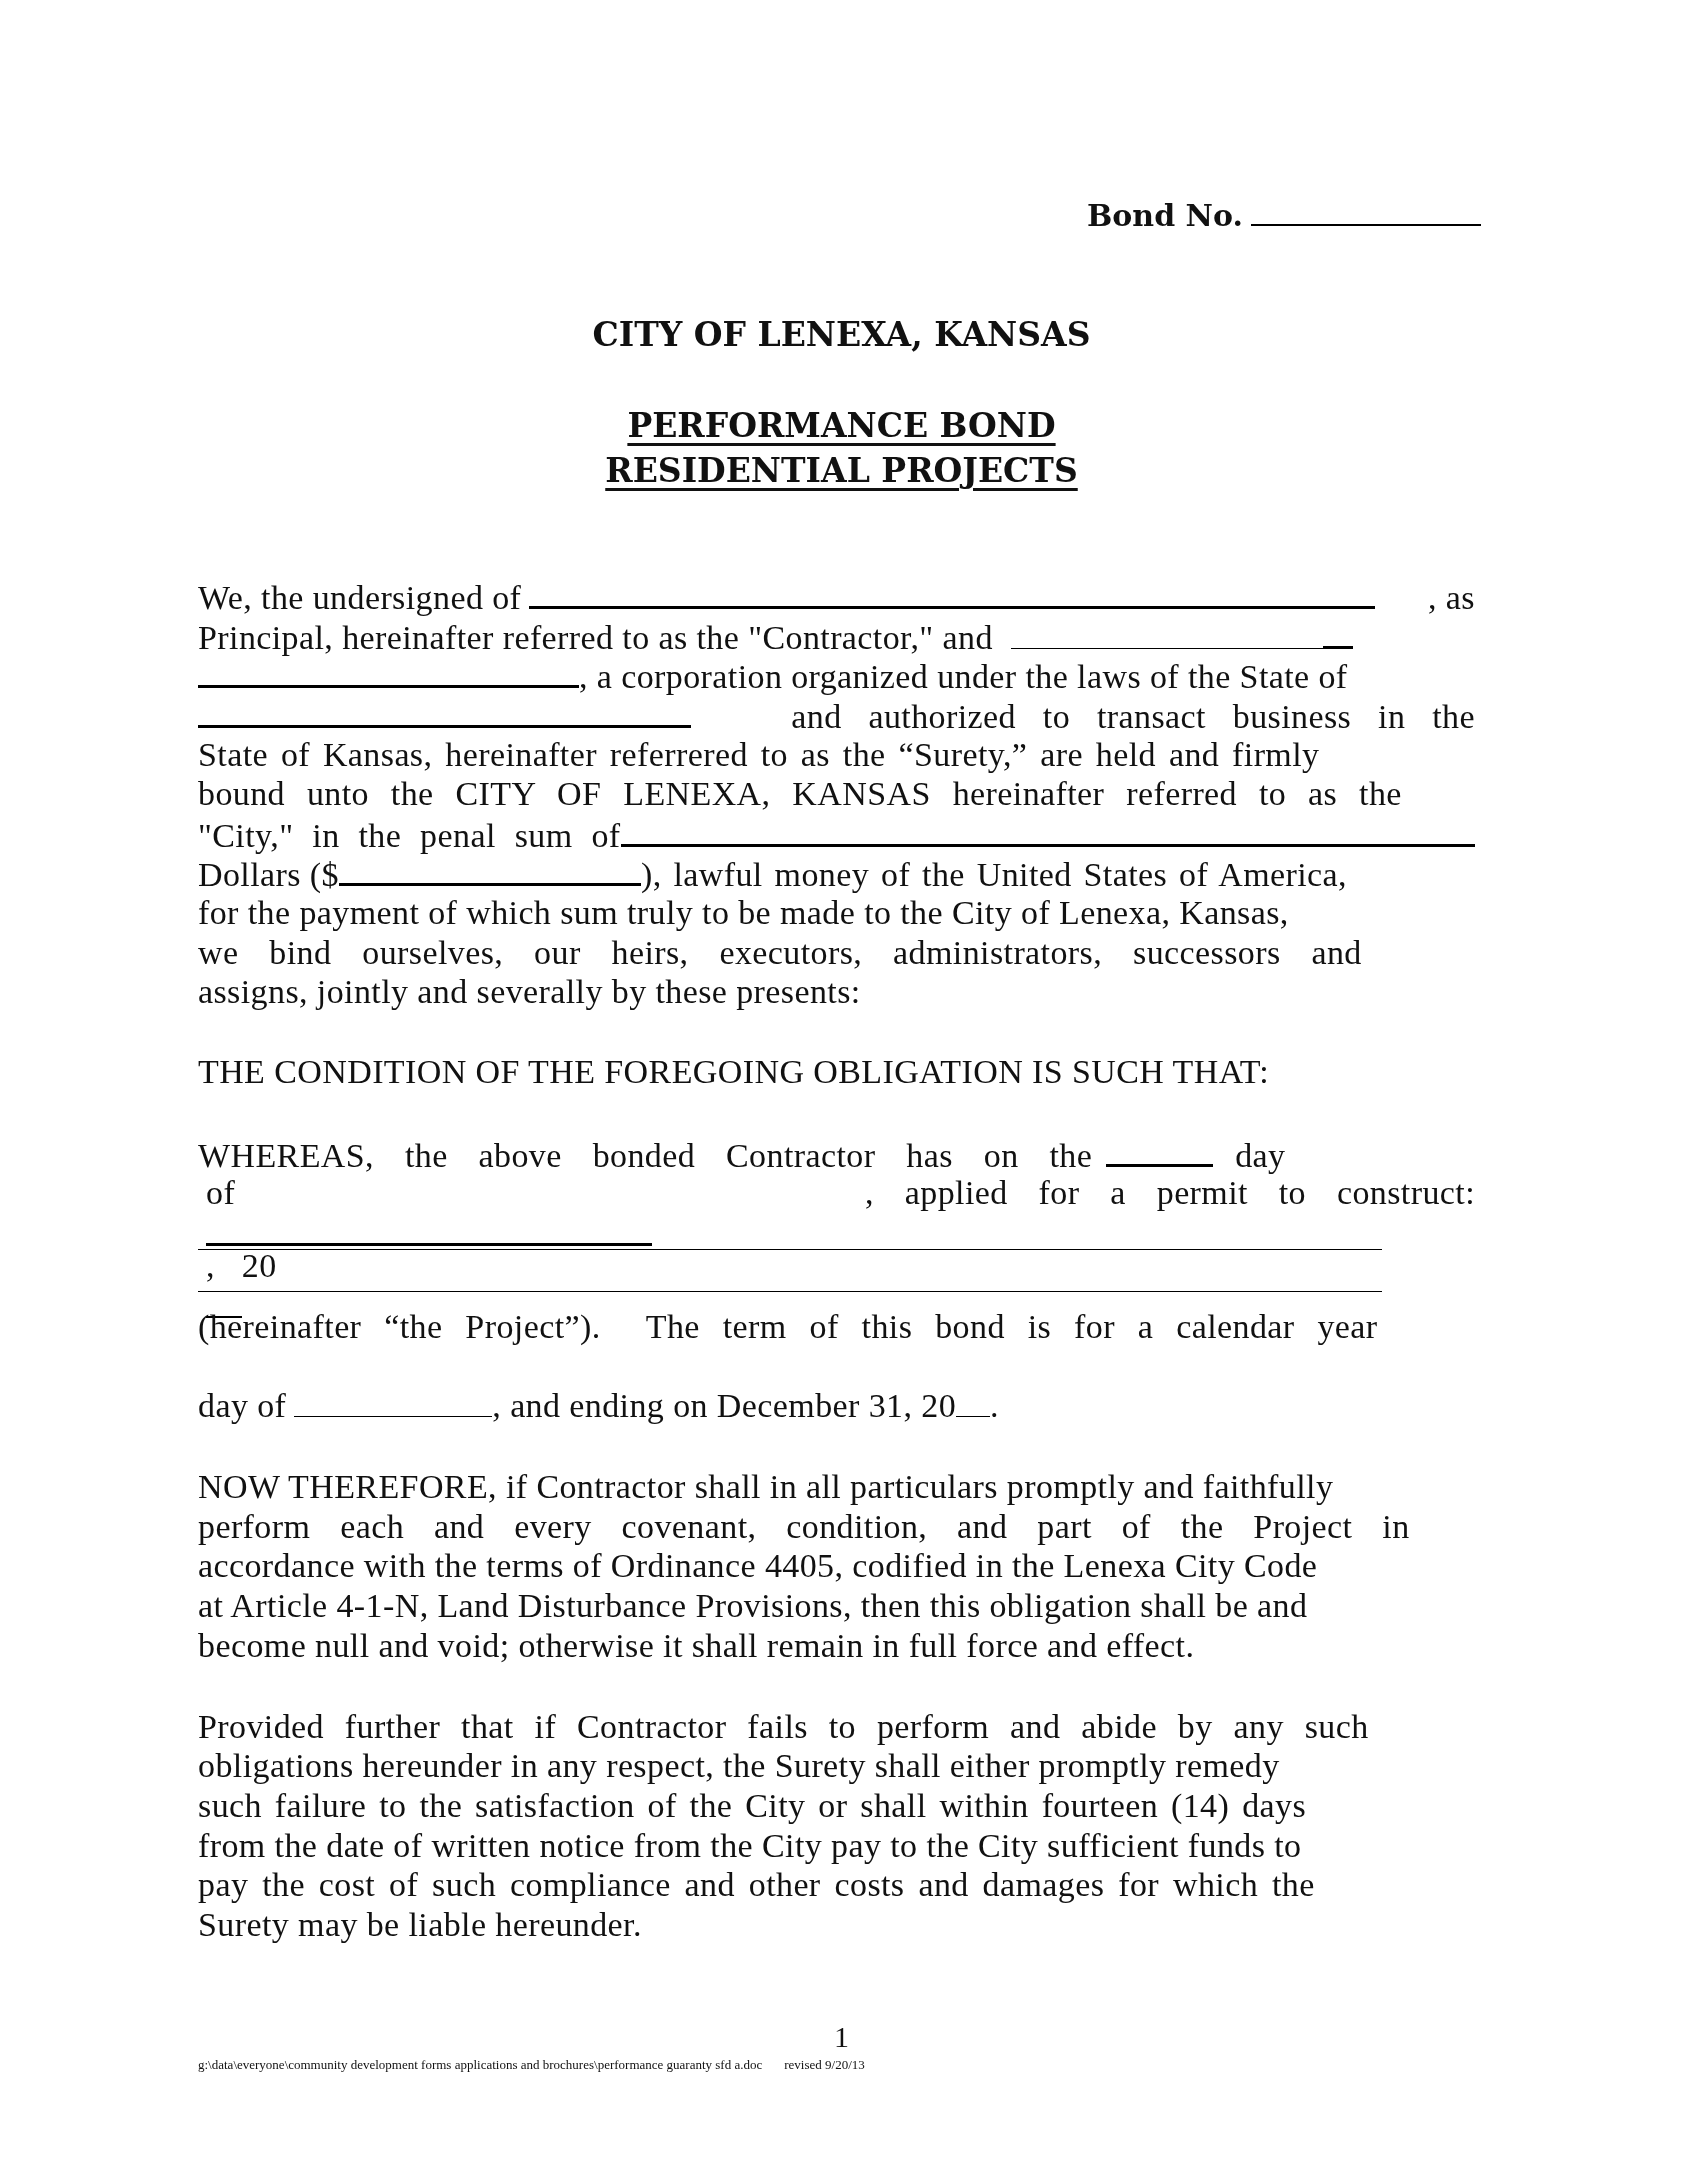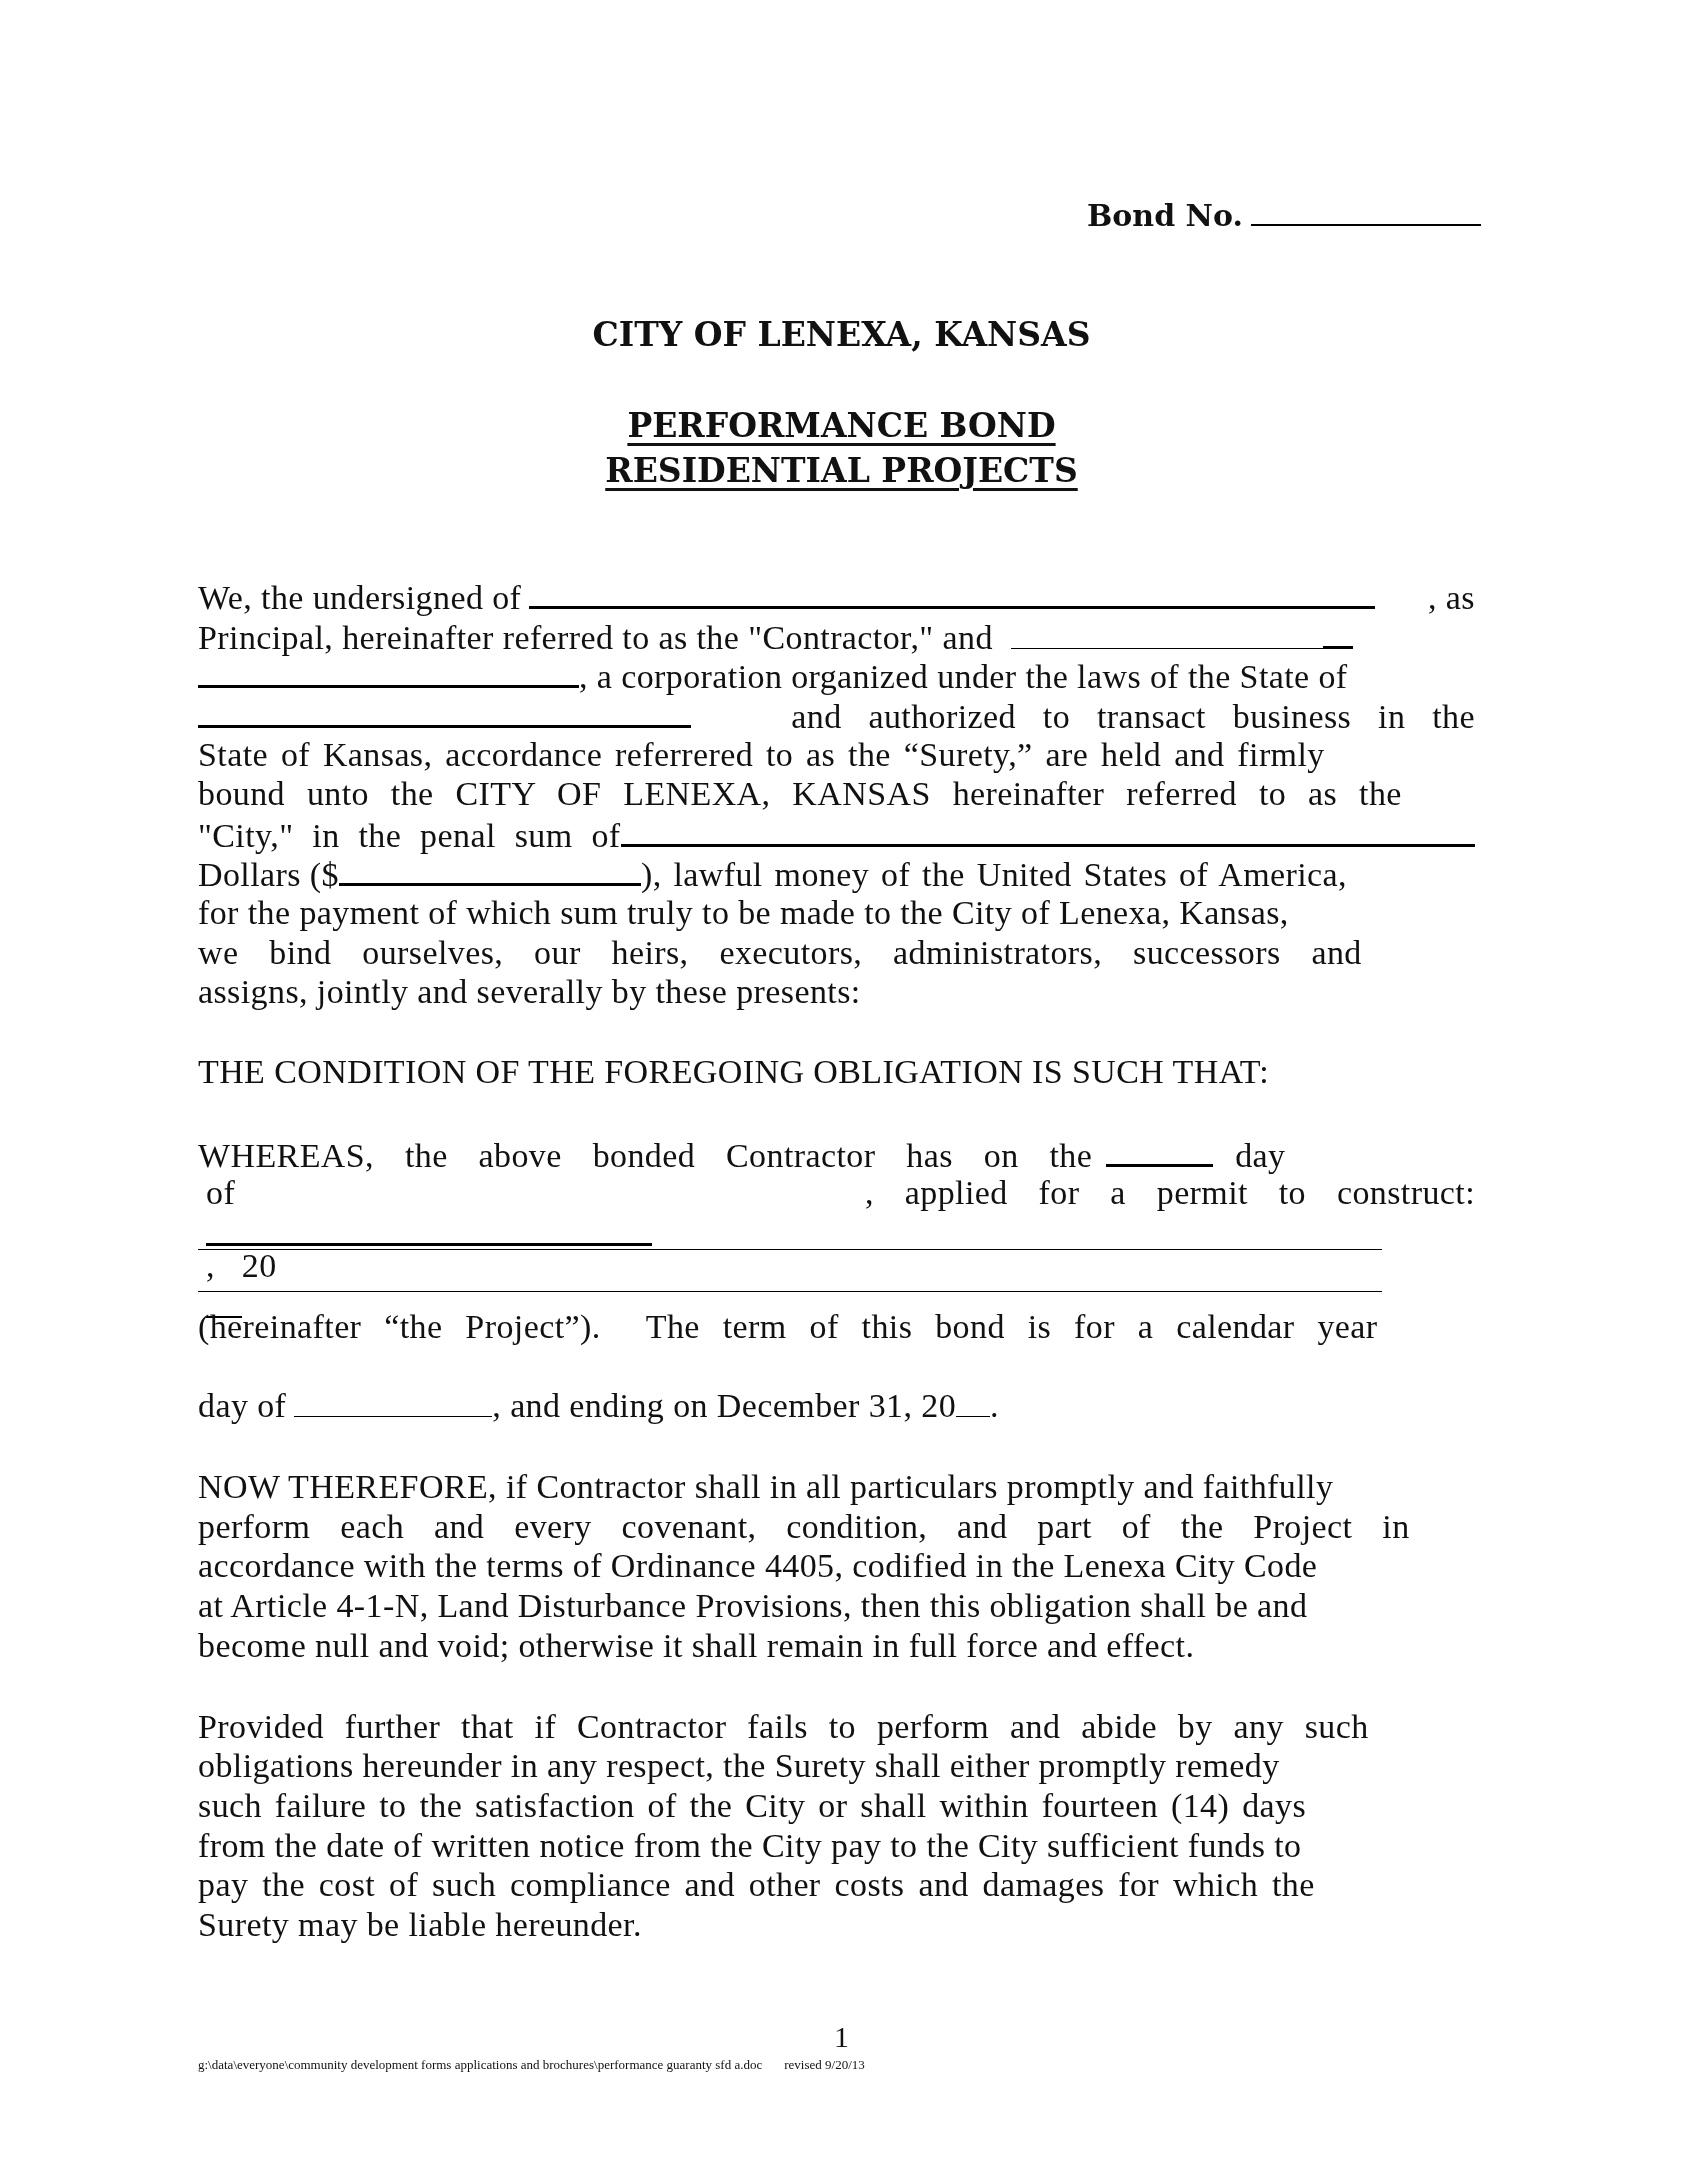--- a/index.html
+++ b/index.html
@@ -57,21 +57,21 @@
     <span class="u thick" style="width:381px;"></span>
     <span>, a corporation organized under the laws of the State of</span>
   </div>
 
   <div class="line body-text" style="top:695px;">
     <span class="u thick" style="width:493px;"></span>
     <span style="word-spacing:18px;">and authorized to transact business in the</span>
   </div>
 
   <div class="line body-text" style="top:735px;">
-    <span style="word-spacing:4px;">State of Kansas, accordance referrered to as the “Surety,” are held and firmly</span>
+    <span style="word-spacing:4px;">State of Kansas, hereinafter referrered to as the “Surety,” are held and firmly</span>
   </div>
   <div class="line body-text" style="top:774px;">
     <span style="word-spacing:13px;">bound unto the CITY OF LENEXA, KANSAS hereinafter referred to as the</span>
   </div>
 
   <div class="line body-text left" style="top:814px;">
     <span style="word-spacing:10px;">"City," in the penal sum of</span>
     <span class="u thick" style="flex:1;"></span>
   </div>
 

